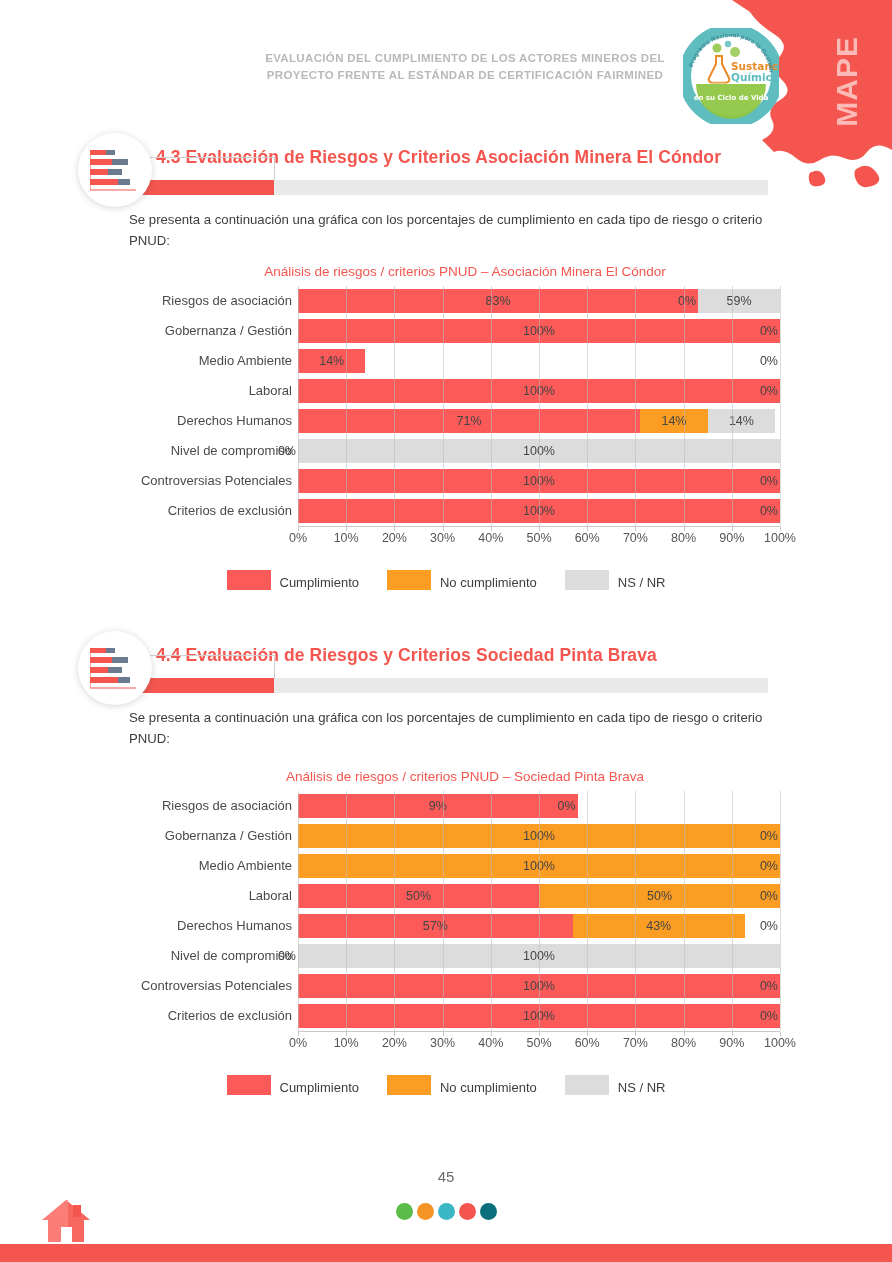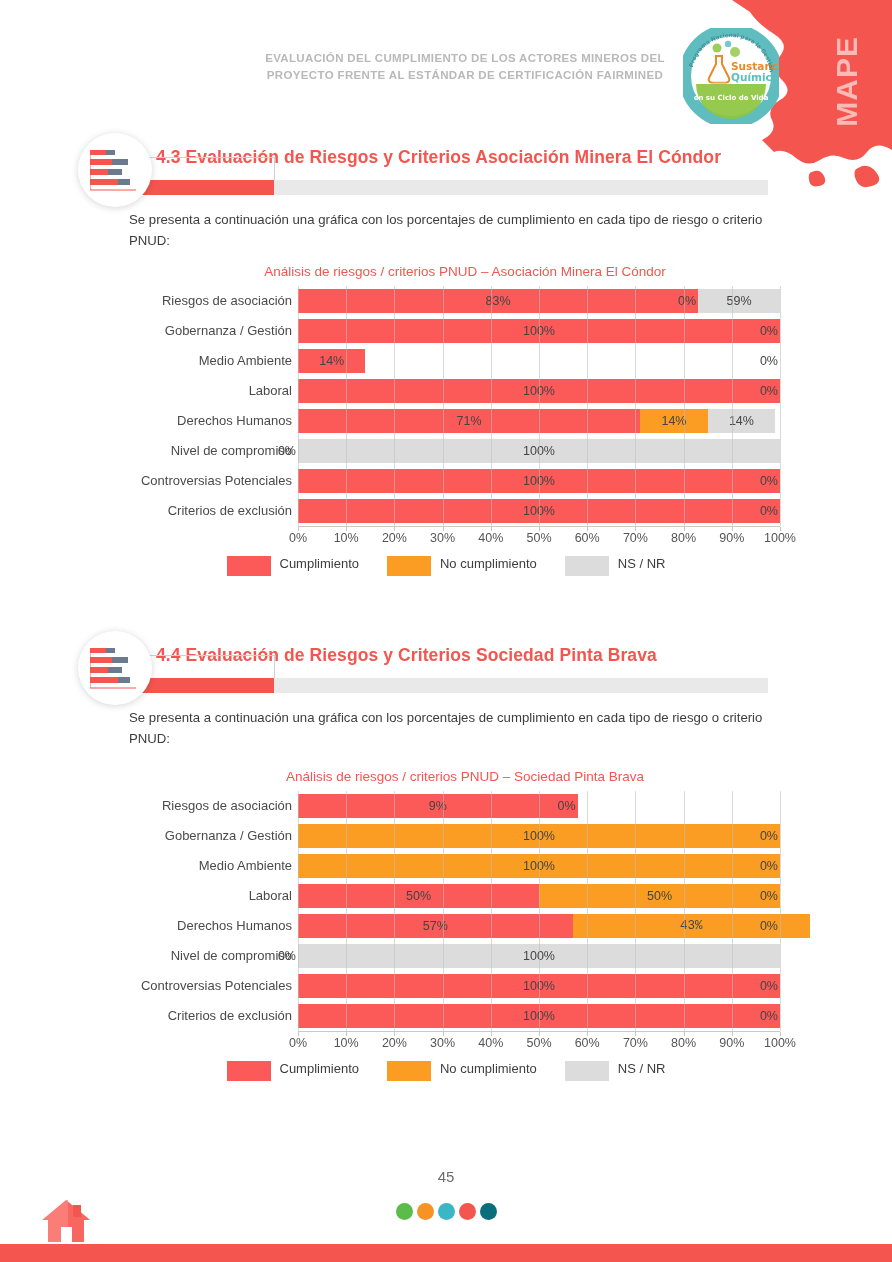--- a/index.html
+++ b/index.html
@@ -105,21 +105,21 @@
   }
   .axis span {
     position: absolute; top: 4px; transform: translateX(-50%);
     font-size: 12.5px; color: #555; white-space: nowrap;
   }
   .legend {
     position: absolute; left: 0; width: 892px;
     display: flex; justify-content: center; align-items: center; gap: 0;
     font-size: 13px; color: #3d3d3d;
   }
-  .legend .item { display: flex; align-items: flex-start; }
+  .legend .item { display: flex; align-items: flex-end; margin-top: 14px; }
   .legend .sw { width: 44px; height: 20px; margin-right: 9px; }
   .legend .item + .item { margin-left: 28px; }
 
   
   .folio {
     position: absolute; left: 0; top: 1168px; width: 892px; text-align: center;
     font-size: 15px; color: #6b6b6b;
   }
   .dots {
     position: absolute; left: 0; top: 1203px; width: 892px;
@@ -573,21 +573,21 @@
             <i style="left: 433.8px;"></i>
             <i style="left: 482px;"></i>
           </div>
         </div>
         <div class="row">
           <div class="row-label">Derechos Humanos</div>
           <div class="track">
             <div class="seg c1" style="left: 0px; width: 274.74px;">
               <span class="lbl">57%</span>
             </div>
-            <div class="seg c2" style="left: 274.74px; width: 237px; font-family: Liberation Mono, monospace;">
+            <div class="seg c2" style="left: 274.74px; width: 172px;">
               <span class="lbl">43%</span>
             </div>
             <div class="seg c3 zero" style="left: 482px; width: 0px;">
               <span class="lbl" style="white-space: nowrap;">0%</span>
             </div>
           </div>
           <div class="gridlines">
             <i style="left: 0px;"></i>
             <i style="left: 48.2px;"></i>
             <i style="left: 96.4px;"></i>

